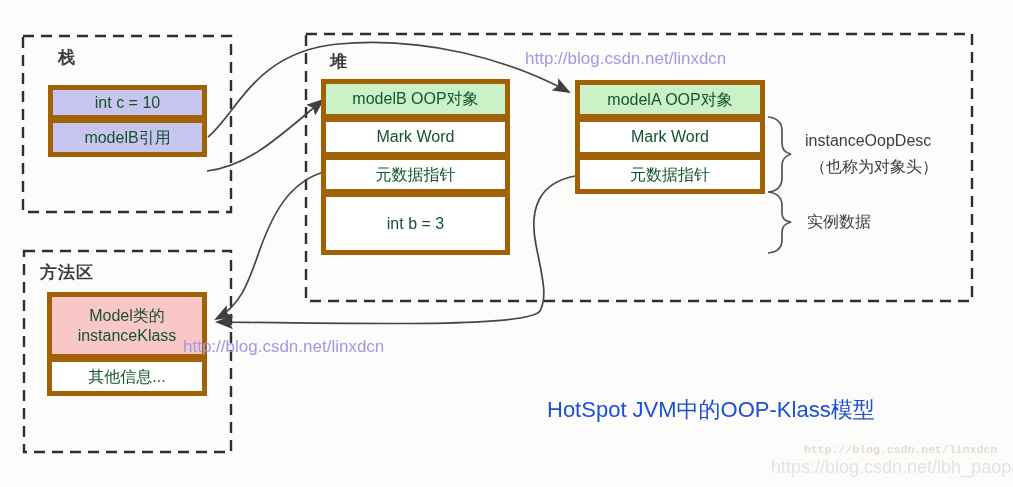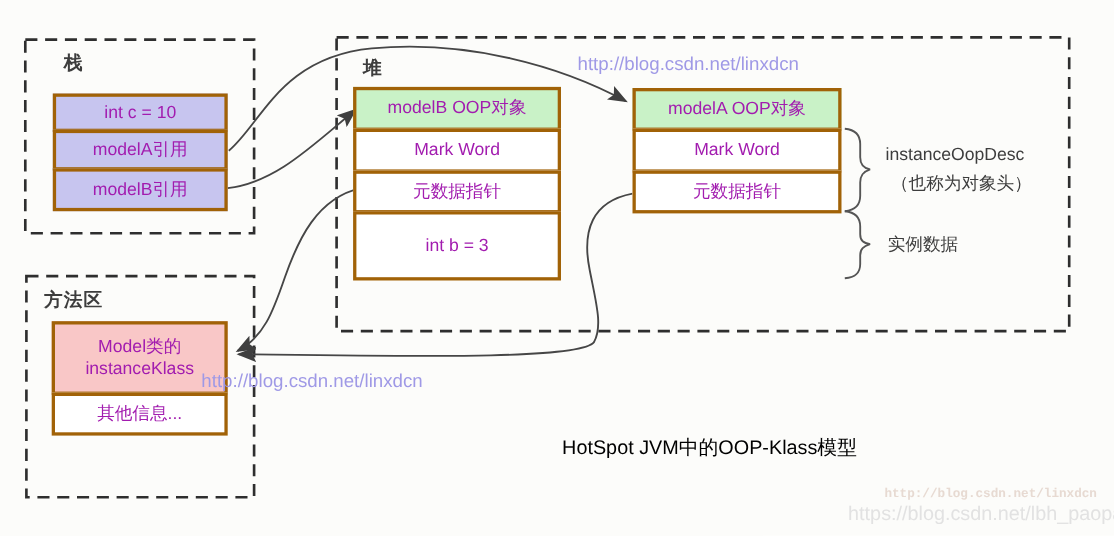--- a/index.html
+++ b/index.html
@@ -8,31 +8,31 @@
     position:relative; width:1013px; height:487px;
     background:#fcfcfa; overflow:hidden;
   }
   #overlay-svg { position:absolute; left:0; top:0; z-index:1; }
   .abs { position:absolute; }
   .zone-label {
     z-index:2; color:#3d3d3d; font-size:17px; font-weight:bold; letter-spacing:1px;
   }
   .tbl { z-index:2; }
   .cell {
-    box-sizing:border-box; border:3px solid #a16207; background:#ffffff;
+    box-sizing:border-box; border:5px solid #a16207; background:#ffffff;
     display:flex; align-items:center; justify-content:center;
-    color:#a21caf; font-size:16px; margin-top:-2px; text-align:center; line-height:1.25;
+    color:#14532d; font-size:16px; margin-top:-2px; text-align:center; line-height:1.25;
   }
   .cell:first-child { margin-top:0; }
   .lavender { background:#c7c5ef; }
   .green    { background:#c9f2c7; }
   .pink     { background:#f9c7c7; }
   .hdr2 { flex-direction:column; }
   .annot { z-index:2; color:#3d3d3d; font-size:16px; white-space:nowrap; }
-  .caption { z-index:2; color:#000000; font-size:18px; white-space:nowrap; }
+  .caption { z-index:2; color:#1d4ed8; font-size:22px; white-space:nowrap;margin-left:36px; }
   .wm-purple { color:#9f99e6; font-size:17px; white-space:nowrap; z-index:3; }
   .wm-red {
     color:#e7dad2; font-size:11.5px; font-weight:bold; white-space:nowrap; z-index:3;
     font-family:"Liberation Mono","DejaVu Sans Mono",monospace;
   }
   .wm-gray { color:#e2e2e2; font-size:18px; white-space:nowrap; z-index:3; }
 </style>
 </head>
 <body>
 
@@ -57,21 +57,20 @@
     <path d="M 768,117 C 779,118 782,124 782,131 L 782,143 C 782,150 785,153 791,154 C 785,156 782,159 782,166 L 782,178 C 782,185 779,191 768,192" fill="none" stroke="#555555" stroke-width="1.7"></path>
     <path d="M 768,192 C 779,193 782,199 782,206 L 782,213 C 782,219 785,221 791,222 C 785,224 782,226 782,232 L 782,240 C 782,247 779,252 768,253" fill="none" stroke="#555555" stroke-width="1.7"></path>
   </svg>
 
   <div class="abs zone-label" style="left:58px; top:46px;">栈</div>
   <div class="abs zone-label" style="left:330px; top:50px;">堆</div>
   <div class="abs zone-label" style="left:40px; top:261px;">方法区</div>
 
   <div class="abs tbl" style="left:48px; top:85px; width:159px;">
     <div class="cell lavender" style="height:35px;">int c = 10</div>
-    <div class="cell lavender" style="height:37px;">modelA引用</div>
     <div class="cell lavender" style="height:39px;">modelB引用</div>
   </div>
 
   <div class="abs tbl" style="left:321px; top:79px; width:189px;">
     <div class="cell green" style="height:40px;">modelB OOP对象</div>
     <div class="cell" style="height:40px;">Mark Word</div>
     <div class="cell" style="height:39px;">元数据指针</div>
     <div class="cell" style="height:63px;">int b = 3</div>
   </div>
 

